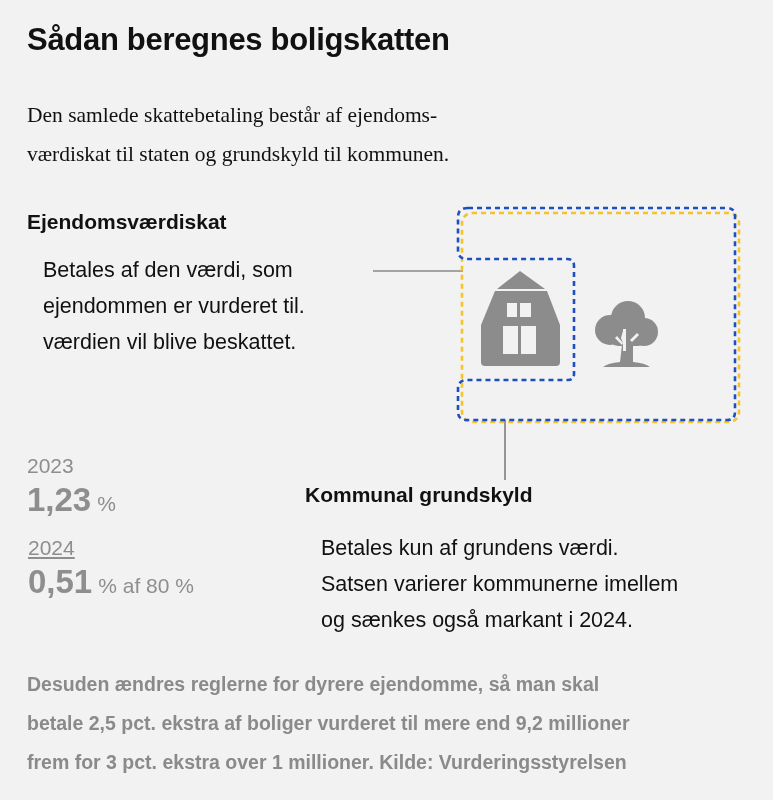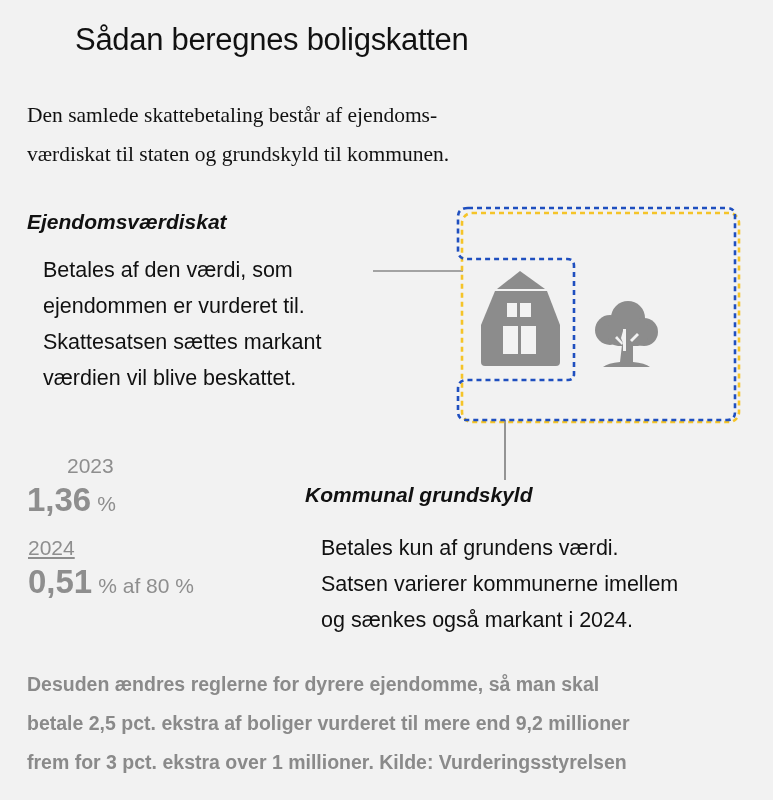--- a/index.html
+++ b/index.html
@@ -1,35 +1,35 @@
 <!DOCTYPE html>
 <html><head>
   <meta charset="utf-8">
   <style>
     html, body { margin: 0; padding: 0; }
     body {
       width: 773px; height: 800px; background: #f2f2f2; position: relative;
       overflow: hidden; font-family: "Liberation Sans", "DejaVu Sans", sans-serif; color: #111;
     }
     .abs { position: absolute; }
-    .title { left: 27px; top: 22px; font-size: 31px; font-weight: normal; letter-spacing: -0.3px; color: #111; white-space: nowrap; margin-left: 48px; }
+    .title { left: 27px; top: 22px; font-size: 31px; font-weight: bold; letter-spacing: -0.3px; color: #111; white-space: nowrap; }
     .intro { left: 27px; top: 96px; width: 620px; font-size: 21.5px; line-height: 39px; color: #111; font-family: Liberation Serif, serif; }
     .intro span { display: block; white-space: nowrap; }
-    .h2 { font-size: 21px; font-weight: bold; color: #111; white-space: nowrap; font-style: italic; }
+    .h2 { font-size: 21px; font-weight: bold; color: #111; white-space: nowrap; }
     .body-text { font-size: 21.5px; line-height: 36px; color: #111; margin-left: 16px; }
     .body-text span { display: block; white-space: nowrap; }
     .sec1-head { left: 27px; top: 210px; }
     .sec1-body { left: 27px; top: 252px; }
     .sec2-head { left: 305px; top: 483px; }
     .sec2-body { left: 305px; top: 530px; }
     .stat-year { font-size: 21px; color: #8e8e8e; white-space: nowrap; }
     .stat-line { white-space: nowrap; color: #8e8e8e; }
     .stat-val { font-size: 33px; font-weight: bold; color: #8e8e8e; }
     .stat-unit { font-size: 21px; color: #8e8e8e; margin-left: 6px; }
-    .y2023 { left: 27px; top: 454px; margin-left: 40px; }
+    .y2023 { left: 27px; top: 454px; }
     .v2023 { left: 27px; top: 481px; }
     .y2024 { left: 28px; top: 536px; text-decoration: underline; }
     .v2024 { left: 28px; top: 563px; }
     .footnote { left: 27px; top: 665px; font-size: 19.5px; line-height: 39px; color: #8a8a8a; font-weight: bold; }
     .footnote span { display: block; white-space: nowrap; }
     svg.diagram { position: absolute; left: 0; top: 0; }
   </style>
 </head>
 <body>
 
@@ -37,27 +37,26 @@
 
 <div class="abs intro">
   <span>Den samlede skattebetaling består af ejendoms-</span>
   <span>værdiskat til staten og grundskyld til kommunen.</span>
 </div>
 
 <div class="abs h2 sec1-head">Ejendomsværdiskat</div>
 <div class="abs body-text sec1-body">
   <span>Betales af den værdi, som</span>
   <span>ejendommen er vurderet til.</span>
-  <span>Skattesatsen sættes markant</span>
   <span>værdien vil blive beskattet.</span>
 </div>
 
 <div class="abs stat-year y2023">2023</div>
 <div class="abs stat-line v2023">
-  <span class="stat-val">1,36</span><span class="stat-unit">%</span>
+  <span class="stat-val">1,23</span><span class="stat-unit">%</span>
 </div>
 <div class="abs stat-year y2024">2024</div>
 <div class="abs stat-line v2024">
   <span class="stat-val">0,51</span><span class="stat-unit">% af 80 %</span>
 </div>
 
 <div class="abs h2 sec2-head">Kommunal grundskyld</div>
 <div class="abs body-text sec2-body">
   <span>Betales kun af grundens værdi.</span>
   <span>Satsen varierer kommunerne imellem</span>

